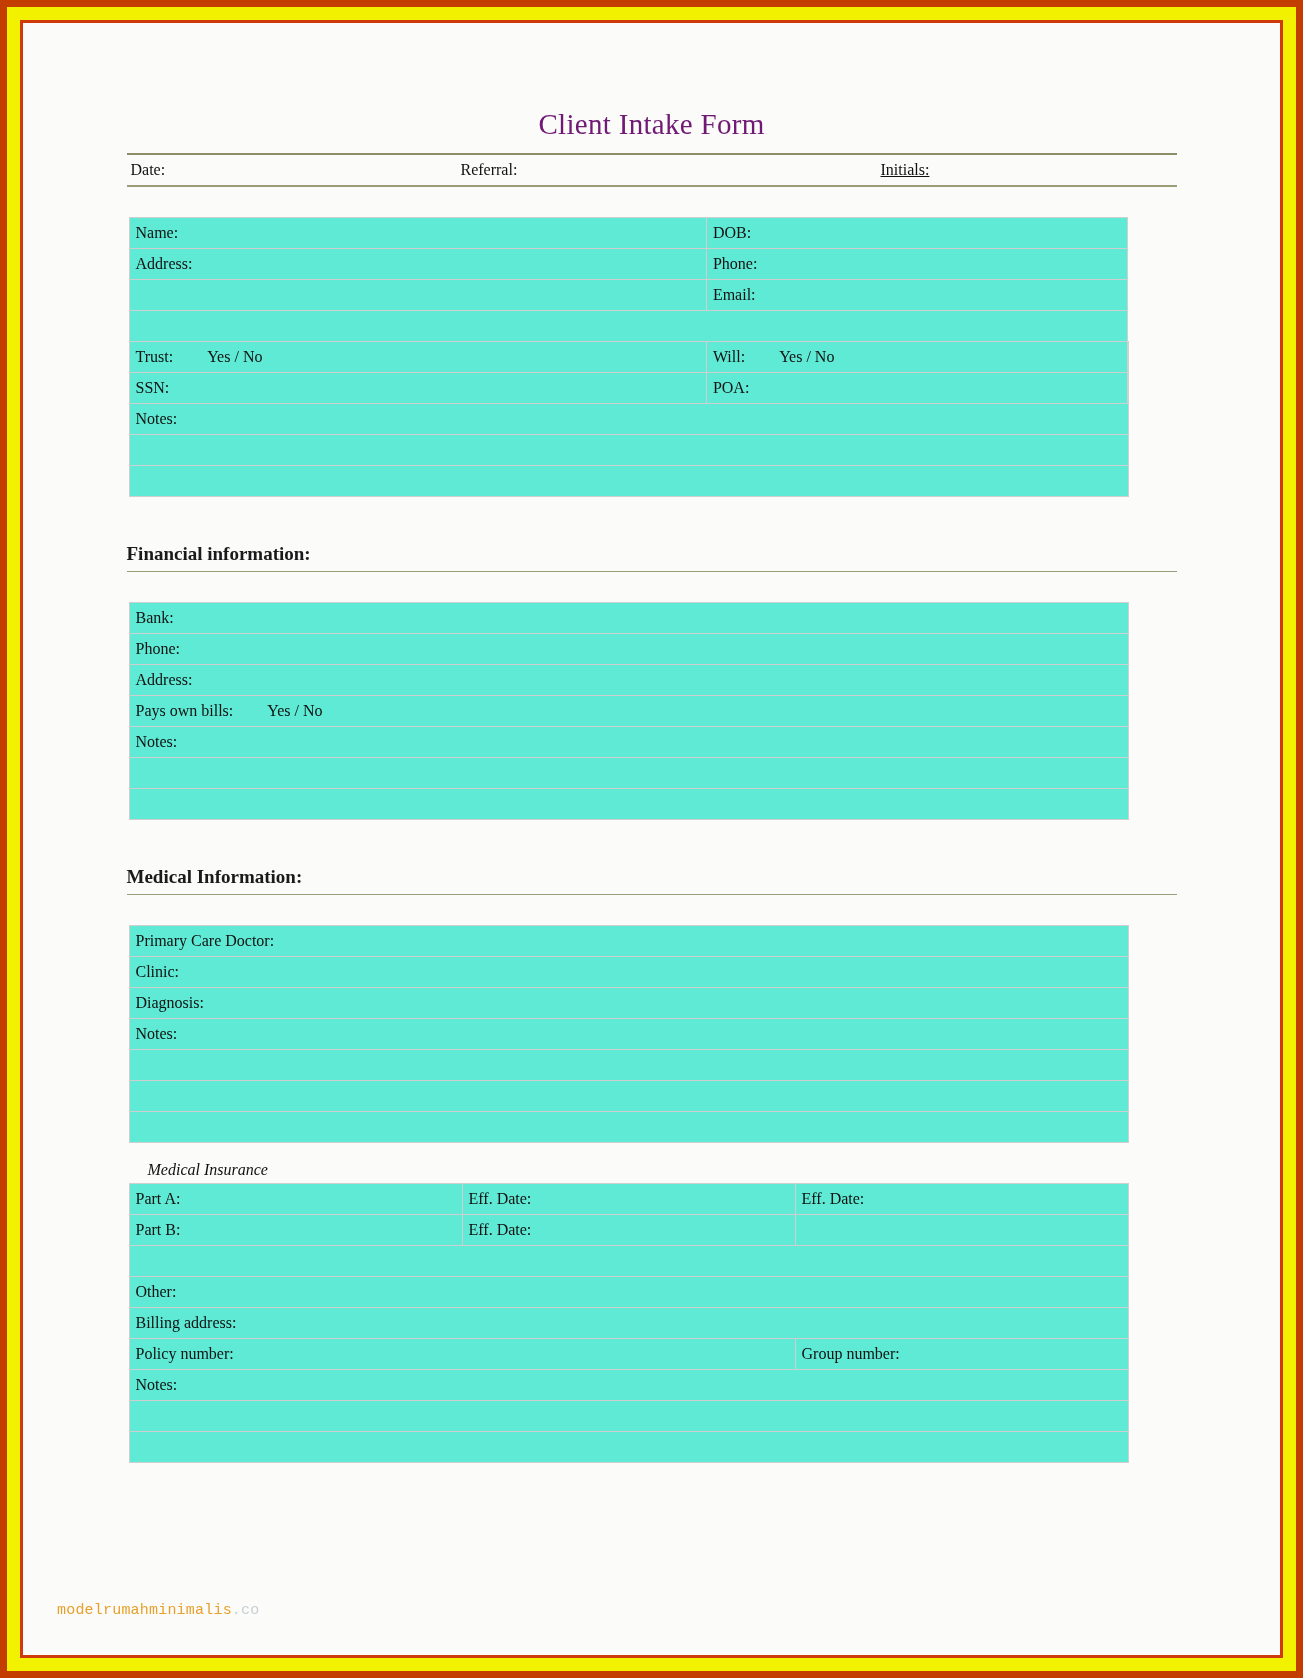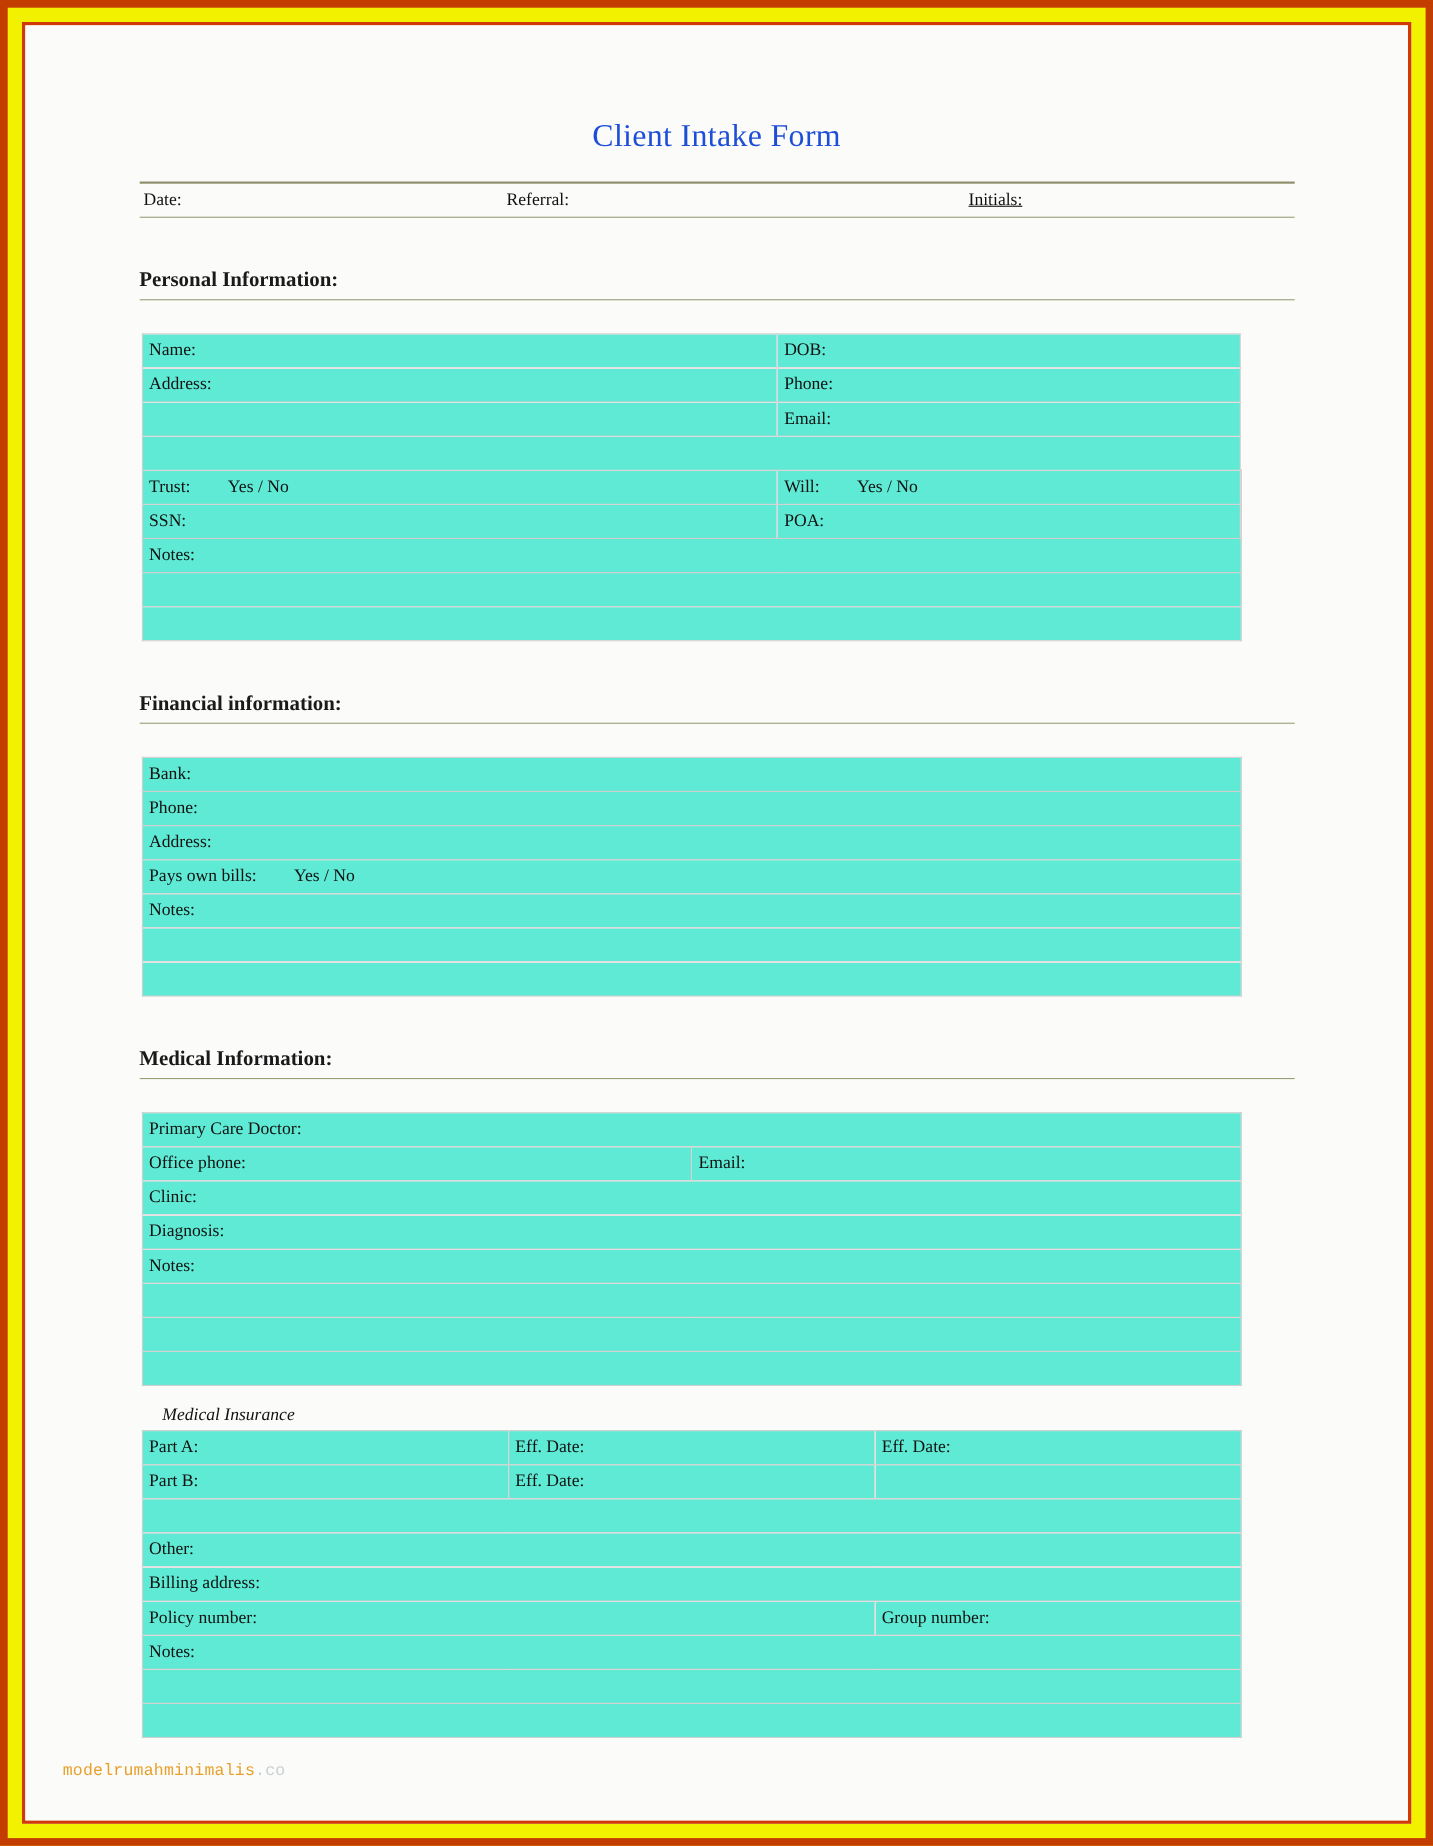--- a/index.html
+++ b/index.html
@@ -43,23 +43,23 @@
   }
   .doc {
     position: relative;
     margin: 0 auto;
     width: 1050px;
     padding-top: 85px;
   }
   .doc-title {
     text-align: center;
     font-size: 29px;
-    color: #1d4ed8;
+    color: #701a75;
     letter-spacing: .3px;
-    padding-bottom: 24px;
+    padding-bottom: 12px;
   }
   .rule-olive {
     border-bottom: 2px solid #8d8f6a;
     margin: 0 0 0 0;
   }
   .rule-olive-thin {
     border-bottom: 1.5px solid #9b9d79;
   }
   .header-row {
     display: flex;
@@ -134,21 +134,20 @@
         <div class="doc-title">Client Intake Form</div>
         <div class="rule-olive"></div>
 
         <div class="header-row">
           <div class="cell-date">Date:</div>
           <div class="cell-ref">Referral:</div>
           <div class="cell-init">Initials:</div>
         </div>
         <div class="rule-olive-thin"></div>
 
-        <div class="section-title">Personal Information:</div>
         <div class="section-rule"></div>
 
         <table class="grid">
           <tbody>
               <tr>
             <td style="width:58%">Name:</td>
             <td style="width:42%">DOB:</td>
           </tr>
           <tr>
             <td>Address:</td>
@@ -222,24 +221,20 @@
 
         <div class="section-title">Medical Information:</div>
         <div class="section-rule"></div>
 
         <table class="grid">
           <tbody>
               <tr>
             <td colspan="2">Primary Care Doctor:</td>
           </tr>
           <tr>
-            <td style="width:58%">Office phone:</td>
-            <td style="width:42%">Email:</td>
-          </tr>
-          <tr>
             <td colspan="2">Clinic:</td>
           </tr>
           <tr>
             <td colspan="2">Diagnosis:</td>
           </tr>
           <tr>
             <td colspan="2">Notes:</td>
           </tr>
           <tr>
             <td colspan="2" class="blank">&nbsp;</td>

